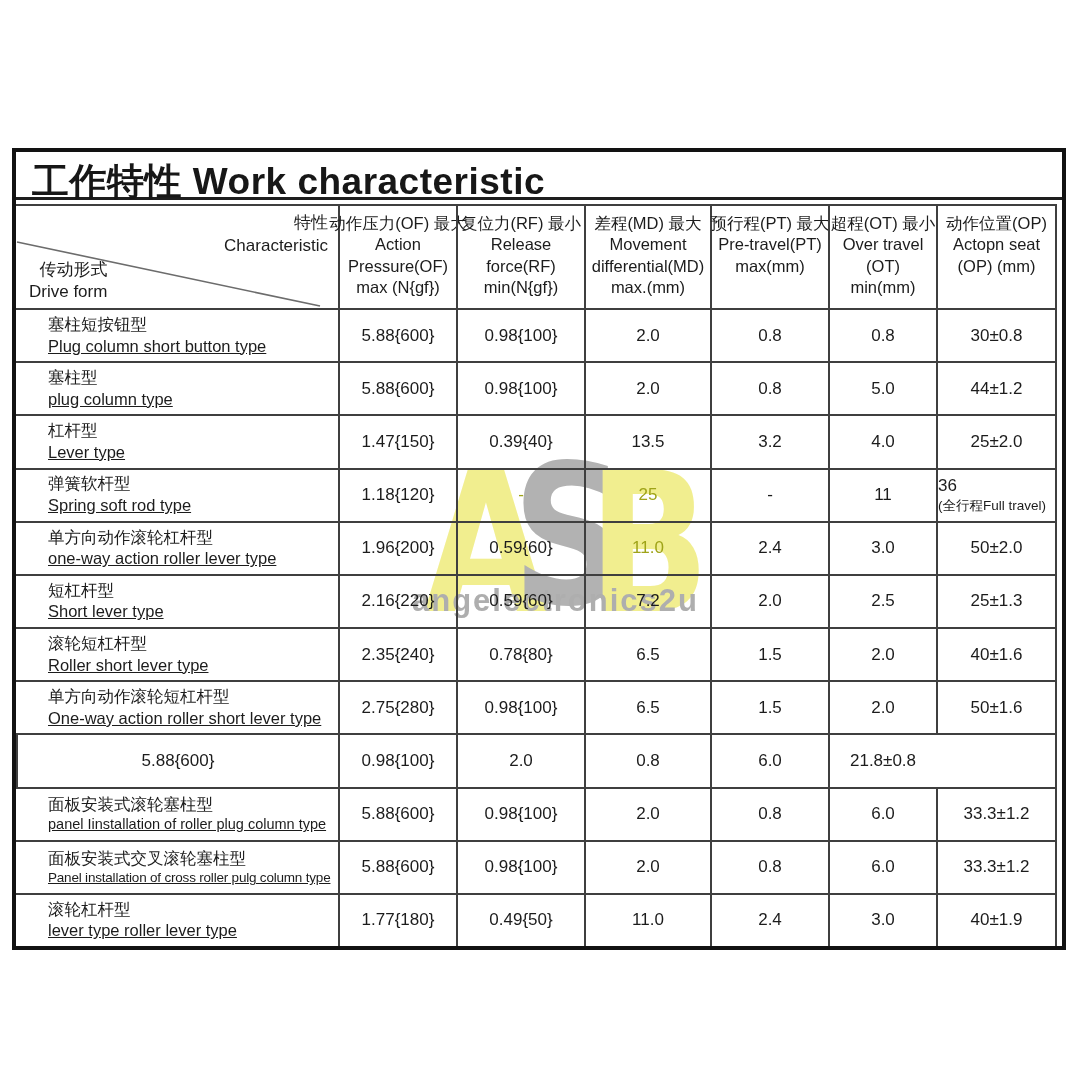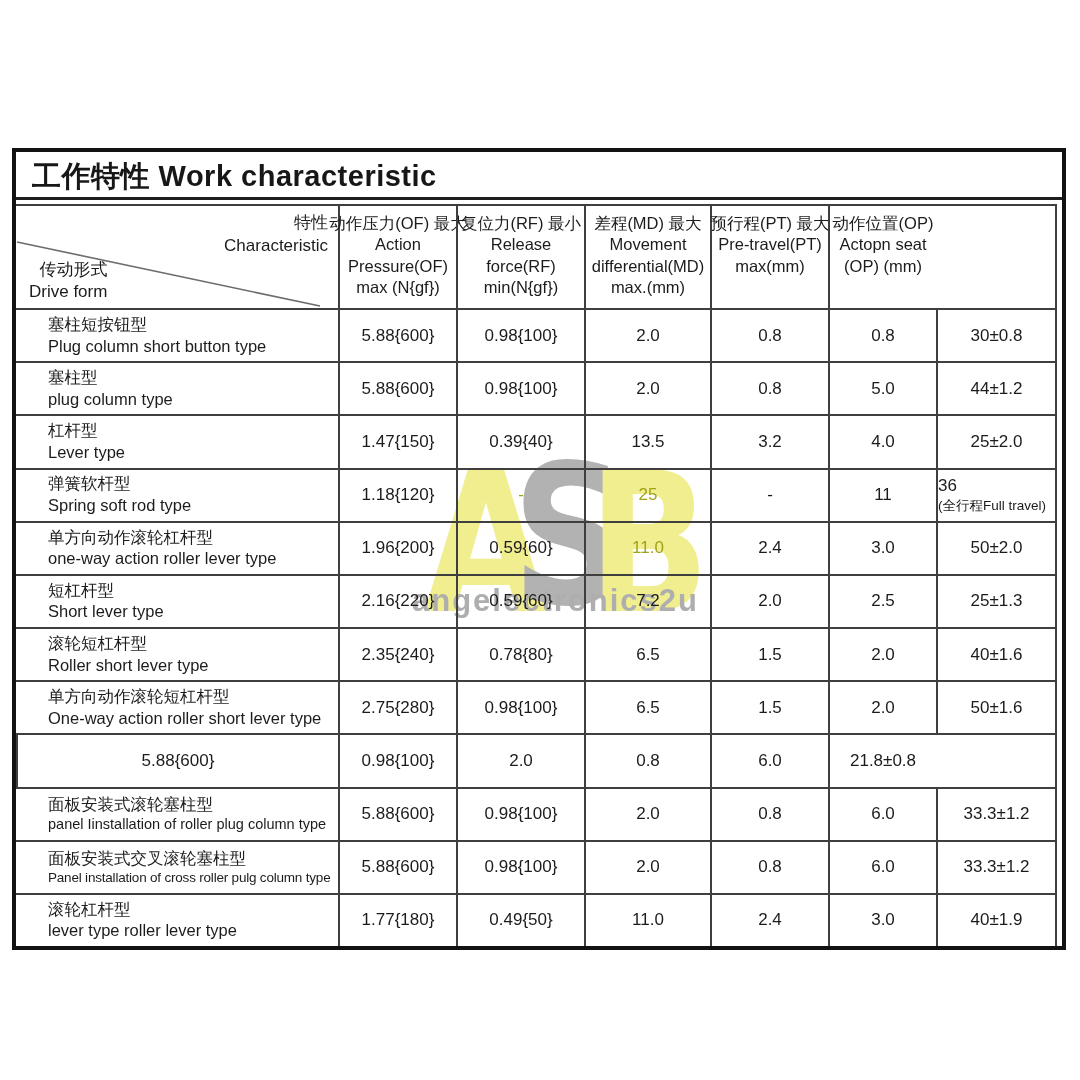--- a/index.html
+++ b/index.html
@@ -11,40 +11,40 @@
   .wm-letter{position:absolute;font-family:"DejaVu Sans",sans-serif;font-weight:bold;
              font-size:195px;line-height:1;transform:scaleX(.82);transform-origin:left top;}
   .wm-caption{position:absolute;left:412px;top:583px;font-family:Liberation Sans, sans-serif;
               font-weight:bold;font-size:31px;letter-spacing:2px;color:#aeaeae;}
 
   
   .frame{position:absolute;left:12px;top:148px;width:1054px;height:802px;z-index:1;
          border:4px solid #121212;box-sizing:border-box;background:transparent;}
 
   .title-bar{height:40px;padding:5px 4px 0 16px;border-bottom:3px solid #1e1e1e;
-             font-size:29px;font-weight:bold;letter-spacing:.5px;color:#171717;box-sizing:content-box;}
+             font-size:37px;font-weight:bold;letter-spacing:.5px;color:#171717;box-sizing:content-box;}
 
   
   .tbl{position:absolute;left:0;top:52px;width:1041px;bottom:0;border-top:2px solid #3f3f3f;
        border-right:2px solid #3f3f3f;box-sizing:border-box;display:flex;flex-direction:column;}
   .hdr-row{display:grid;grid-template-columns:322px 118px 128px 126px 118px 108px 119px;height:102px;}
   .body-row{display:grid;grid-template-columns:322px 118px 128px 126px 118px 108px 119px;flex:1;
             border-top:2px solid #3f3f3f;}
   .hcell{border-left:2px solid #3f3f3f;display:flex;flex-direction:column;justify-content:flex-start;
          align-items:center;text-align:center;padding-top:7px;font-size:16.5px;line-height:1.3;}
   .hcell .hline{white-space:nowrap;}
   .corner{position:relative;border-left:none;}
   .corner svg{position:absolute;left:0;top:0;}
   .corner-top{position:absolute;top:6px;right:10px;text-align:right;font-size:17px;line-height:1.35;}
   .corner-bottom{position:absolute;bottom:5px;left:13px;text-align:right;font-size:17px;line-height:1.3;}
 
   .name-cell{display:flex;flex-direction:column;justify-content:center;padding-left:12px;
              line-height:1.32;overflow:hidden;margin-left:20px;}
   .name-zh{font-size:16.5px;}
-  .name-en{font-size:16.5px;white-space:nowrap;}
+  .name-en{font-size:16.5px;white-space:nowrap;text-decoration:underline;}
   .name-en.sm{font-size:14.5px;}
   .name-en.xs{font-size:13.5px;letter-spacing:-0.2px;}
   .val{border-left:2px solid #3f3f3f;display:flex;flex-direction:column;justify-content:center;
        align-items:center;font-size:17px;font-weight:500;}
   .val.left{align-items:flex-start;}
   .val .sub{font-size:13.5px;font-weight:500;margin-top:1px;white-space:nowrap;}
   .val.olive{color:#9fa318;}
 </style>
 </head>
 <body>
@@ -97,20 +97,26 @@
             <div class="hline">Movement</div>
             <div class="hline">differential(MD)</div>
             <div class="hline">max.(mm)</div>
           </div>
           <div class="hcell">
             <div class="hline">预行程(PT) 最大</div>
             <div class="hline">Pre-travel(PT)</div>
             <div class="hline">max(mm)</div>
           </div>
           <div class="hcell">
+            <div class="hline">超程(OT) 最小</div>
+            <div class="hline">Over travel</div>
+            <div class="hline">(OT)</div>
+            <div class="hline">min(mm)</div>
+          </div>
+          <div class="hcell">
             <div class="hline">动作位置(OP)</div>
             <div class="hline">Actopn seat</div>
             <div class="hline">(OP) (mm)</div>
           </div>
         </div>
 
     <div class="body-row">
           <div class="name-cell">
             <div class="name-zh">塞柱短按钮型</div>
             <div class="name-en">Plug column short button type</div>

